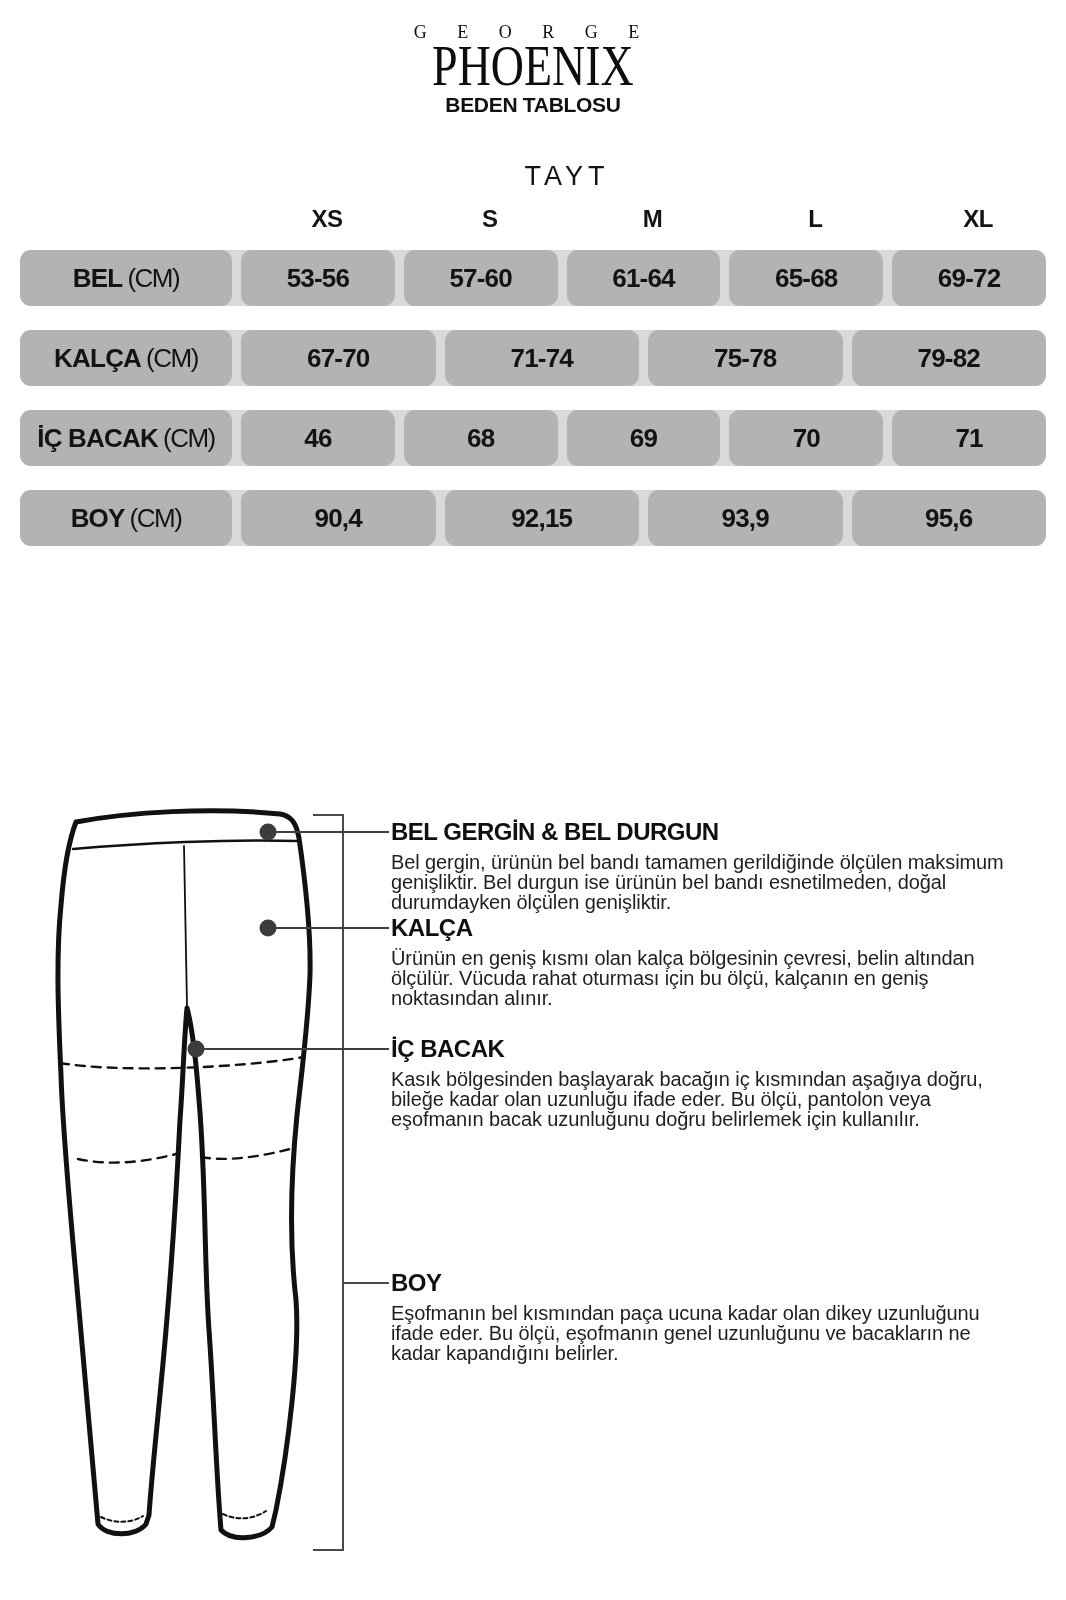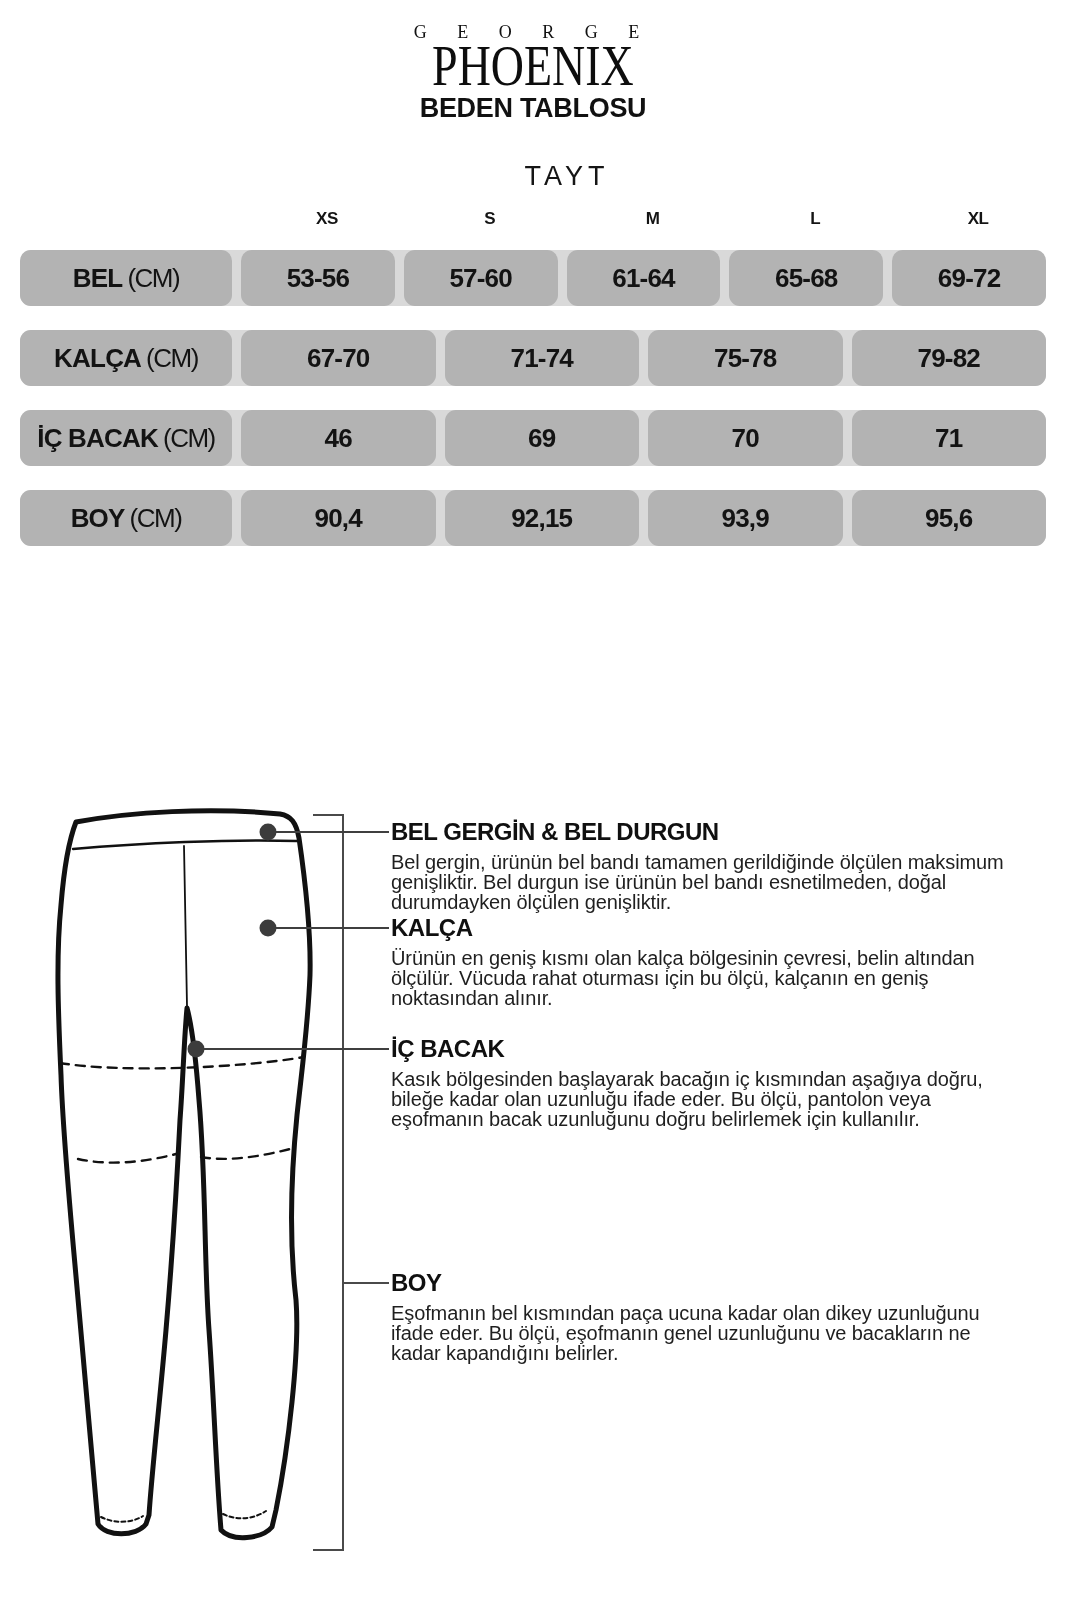--- a/index.html
+++ b/index.html
@@ -5,28 +5,28 @@
   html,body{margin:0;padding:0;}
   body{
     width:1066px;height:1600px;position:relative;background:#ffffff;
     font-family:"Liberation Sans",sans-serif;color:#141414;overflow:hidden;
   }
   
   .logo{position:absolute;top:22px;left:0;width:100%;text-align:center;}
   .logo-top{font-family:"Liberation Serif",serif;font-size:18px;letter-spacing:13px;color:#111;}
   .logo-name{margin-top:-4px;}
   .logo-name span{display:inline-block;font-family:"Liberation Serif",serif;font-size:56px;line-height:54px;transform:scaleX(.82);transform-origin:center;color:#0d0d0d;}
-  .logo-sub{margin-top:0px;font-size:27px;font-weight:bold;letter-spacing:-.3px;color:#111;}
+  .logo-sub{margin-top:0px;font-size:21px;font-weight:bold;letter-spacing:-.3px;color:#111;}
   
   .chart{position:absolute;left:20px;top:156px;width:1026px;}
   .size-title{height:40px;line-height:40px;text-align:center;transform:translateX(34px);
     font-size:27px;letter-spacing:5px;font-weight:normal;color:#151515;}
   .thead{display:flex;column-gap:27px;height:46px;align-items:center;}
   .thead .spacer{width:212px;flex:none;}
-  .hcell{flex:1;text-align:center;font-size:17px;font-weight:bold;letter-spacing:-.5px;}
+  .hcell{flex:1;text-align:center;font-size:24px;font-weight:bold;letter-spacing:-.5px;}
   .trow{display:flex;column-gap:9px;height:56px;margin-top:8px;margin-bottom:24px;
     background:#d9d9d9;border-radius:11px;}
   .trow + .trow{margin-top:0;}
   .cell{flex:1;background:#b3b3b3;border-radius:11px;display:flex;align-items:center;justify-content:center;
     font-size:26px;font-weight:bold;letter-spacing:-.8px;color:#131313;}
   .cell.lbl{width:212px;flex:none;}
   .cell .u{font-weight:normal;margin-left:5px;letter-spacing:-1.5px;}
   
   svg.diagram{position:absolute;left:0;top:0;width:1066px;height:1600px;}
   .anno{position:absolute;left:391px;width:640px;}
@@ -77,20 +77,21 @@
     <div class="cell">75-78</div>
     <div class="cell">79-82</div>
   </div>
 
   <div class="trow">
     <div class="cell lbl">
       <span class="b">İÇ BACAK</span>
       <span class="u">(CM)</span>
     </div>
     <div class="cell">46</div>
+    <div class="cell">68</div>
     <div class="cell">69</div>
     <div class="cell">70</div>
     <div class="cell">71</div>
   </div>
 
   <div class="trow">
     <div class="cell lbl">
       <span class="b">BOY</span>
       <span class="u">(CM)</span>
     </div>

